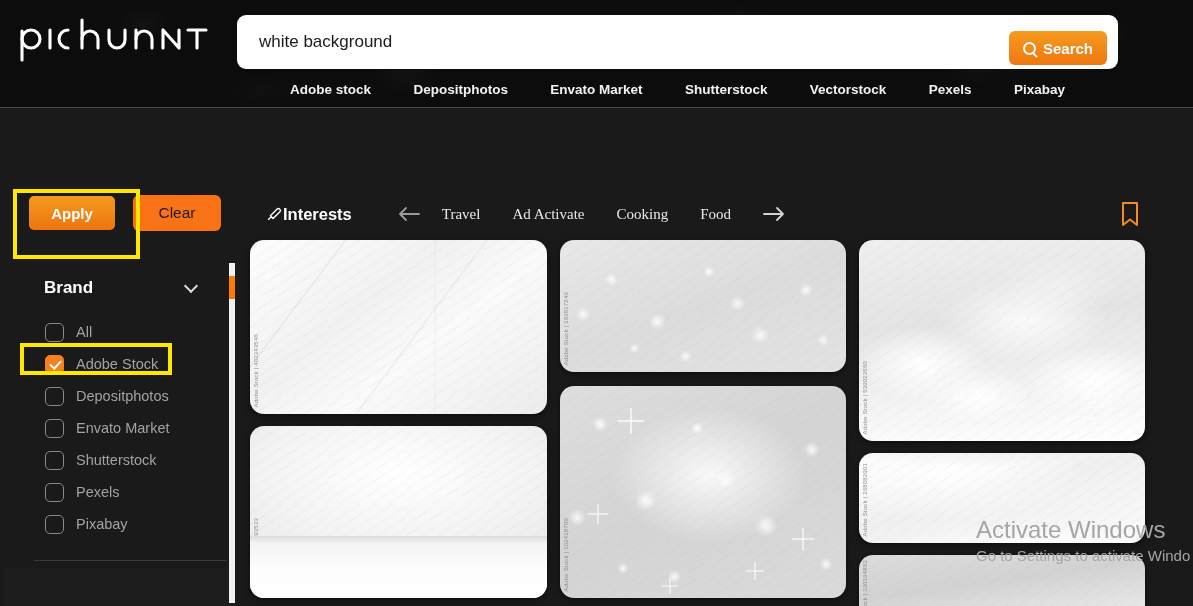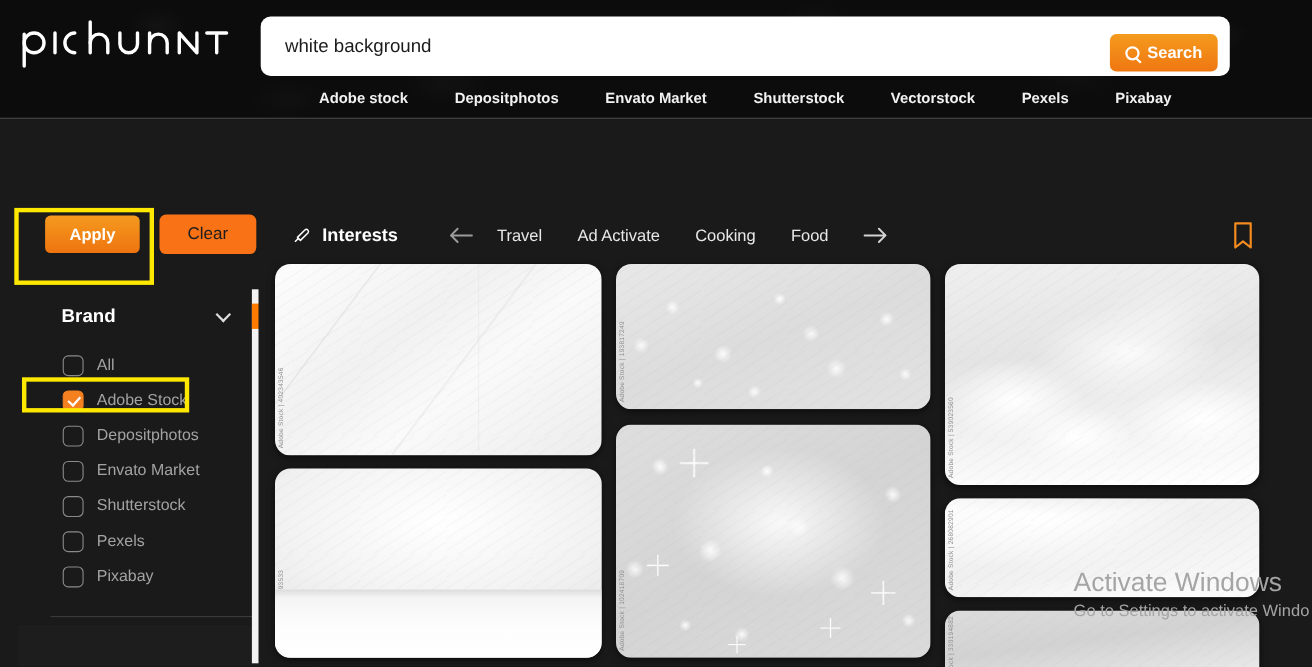--- a/index.html
+++ b/index.html
@@ -97,21 +97,21 @@
     display: flex; align-items: center; justify-content: space-between;
     padding: 0 53px;
   }
   #brandnav a {
     color: #f2f2f2; font-size: 13.5px; font-weight: bold;
     text-decoration: none; cursor: pointer; white-space: nowrap;
   }
 
   
   #sidebar {
-    position: absolute; left: 16px; top: 109px;
+    position: absolute; left: 4px; top: 109px;
     width: 272px; height: 497px;
     background: #1a1a1a;
     border-right: 1px solid #2e2e2e;
   }
   #btn-row {
     position: absolute; left: 25px; top: 86px;
     display: flex; gap: 18px; align-items: center;
   }
   #apply-btn {
     width: 86px; height: 34px;
@@ -214,38 +214,38 @@
     width: 958px; height: 497px;
     background: #1a1a1a;
   }
 
   #interests-bar {
     position: absolute; left: 0; top: 82px;
     width: 958px; height: 46px;
     display: flex; align-items: center;
   }
   #interests-label {
-    display: flex; align-items: center; gap: 10px;
+    display: flex; align-items: center; 
     margin-left: 30px;
   }
   #interests-label .tagico { width: 18px; height: 18px; }
   #interests-label .txt {
     color: #ffffff; font-size: 16.5px; font-weight: bold;
   }
   .arrow-btn {
     width: 26px; height: 26px; cursor: pointer;
     display: flex; align-items: center; justify-content: center;
   }
   #arrow-left { margin-left: 44px; }
   #chips {
     display: flex; align-items: center; gap: 32px;
     margin-left: 20px;
   }
   #chips .chip {
-    color: #e8e8e8; font-size: 15px; cursor: pointer; white-space: nowrap;
+    color: #e8e8e8; font-size: 15px; cursor: pointer; white-space: nowrap; font-family: Liberation Serif, serif;
   }
   #arrow-right { margin-left: 30px; }
   #bookmark-btn {
     position: absolute; right: 53px; top: 10px;
     cursor: pointer;
   }
 
   
   #grid {
     position: absolute; left: 15px; top: 131px;

